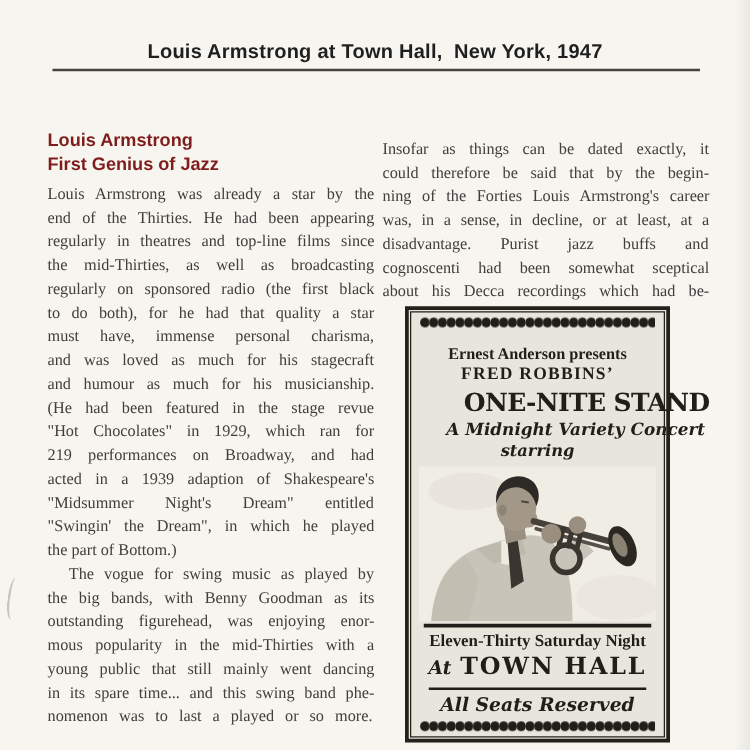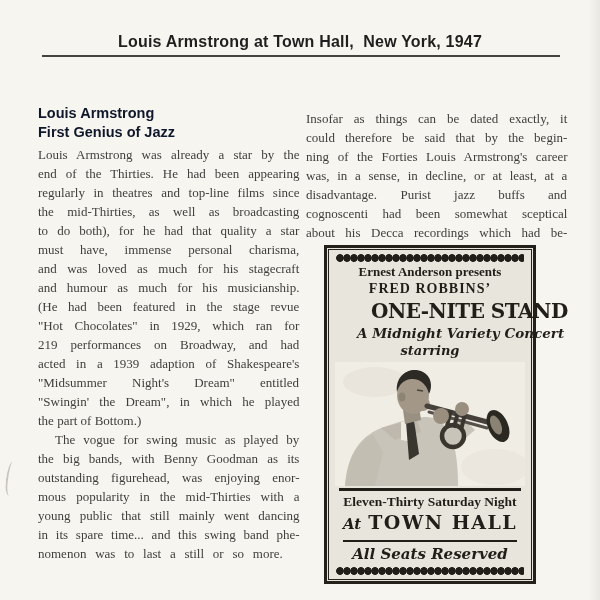--- a/index.html
+++ b/index.html
@@ -6,34 +6,34 @@
   .page{position:relative;width:600px;height:600px;background:#f7f5f0;overflow:hidden;
         font-family:"Liberation Serif",serif;}
   .header-title{position:absolute;top:33px;left:0;right:0;text-align:center;
         font-family:"Liberation Sans",sans-serif;font-weight:bold;font-size:16px;
         letter-spacing:.2px;color:#1f1f1f;white-space:pre;}
   .header-rule{position:absolute;top:55px;left:42px;right:40px;height:2px;background:#45433f;}
   .col{position:absolute;top:104px;}
   .col-left{left:38px;width:258px;}
   .col-right{left:306px;width:258px;}
   .article-heading{font-family:"Liberation Sans",sans-serif;font-weight:bold;
-        font-size:14.5px;line-height:19px;color:#0f172a;margin-bottom:3px;}
+        font-size:14.5px;line-height:19px;color:#7f1d1d;margin-bottom:3px;}
   .bodytext{font-size:13px;line-height:19px;color:#3f3e3c;}
   .col-right .bodytext{margin-top:5px;}
   .jline{white-space:nowrap;height:19px;overflow:visible;}
   .jline.indent{padding-left:17px;}
   
   .poster{margin:3px 0 0 18px;width:206px;background:#e8e5dd;border:3px solid #24201a;
         position:relative;color:#211e19;text-align:center;
         font-family:"Liberation Serif",serif;}
   .poster::before{content:"";position:absolute;inset:1px;border:1px solid #24201a;pointer-events:none;}
   .scallop{height:8px;margin:6px 9px 0;background-image:radial-gradient(circle at 4px 4px,#211e19 3.5px,rgba(33,30,25,0) 4.3px);
         background-size:7px 8px;background-repeat:repeat-x;}
   .scallop.bottom{margin:3px 9px 6px;}
-  .presenter{font-size:13px;font-weight:bold;line-height:17px;margin-top:1px;}
+  .presenter{font-size:13px;font-weight:bold;line-height:17px;margin-top:12px;}
   .headliner{font-size:14px;font-weight:bold;letter-spacing:1px;line-height:18px;}
   .poster-title{font-family:"DejaVu Serif",serif;font-size:20px;font-weight:bold;
         letter-spacing:-0.5px;line-height:26px;white-space:nowrap;padding-left:44px;}
   .poster-subtitle{font-family:"DejaVu Serif",serif;font-size:13.5px;font-weight:bold;
         font-style:italic;line-height:19px;white-space:nowrap;padding-left:30px;}
   .starring{font-family:"DejaVu Serif",serif;font-size:13px;font-weight:bold;
         font-style:italic;line-height:16px;}
   .photo{display:block;margin:3px auto 2px;}
   .prule{height:3px;background:#211e19;margin:2px 12px;}
   .prule.thin{height:2px;margin:3px 16px 2px;}
@@ -61,40 +61,41 @@
   <div class="col col-left">
     <div class="article-heading">
       <div>Louis Armstrong</div>
       <div>First Genius of Jazz</div>
     </div>
     <div class="bodytext">
         <div class="jline" style="word-spacing: 5.938px;">Louis Armstrong was already a star by the</div>
         <div class="jline" style="word-spacing: 5.721px;">end of the Thirties. He had been appearing</div>
         <div class="jline" style="word-spacing: 5.331px;">regularly in theatres and top-line films since</div>
         <div class="jline" style="word-spacing: 10.091px;">the mid-Thirties, as well as broadcasting</div>
+        <div class="jline" style="word-spacing: 5.568px;">regularly on sponsored radio (the first black</div>
         <div class="jline" style="word-spacing: 5.764px;">to do both), for he had that quality a star</div>
         <div class="jline" style="word-spacing: 13.504px;">must have, immense personal charisma,</div>
         <div class="jline" style="word-spacing: 7.158px;">and was loved as much for his stagecraft</div>
         <div class="jline" style="word-spacing: 6.805px;">and humour as much for his musicianship.</div>
         <div class="jline" style="word-spacing: 7.366px;">(He had been featured in the stage revue</div>
         <div class="jline" style="word-spacing: 8.503px;">"Hot Chocolates" in 1929, which ran for</div>
         <div class="jline" style="word-spacing: 9.691px;">219 performances on Broadway, and had</div>
         <div class="jline" style="word-spacing: 7.435px;">acted in a 1939 adaption of Shakespeare's</div>
         <div class="jline" style="word-spacing: 21.917px;">"Midsummer Night's Dream" entitled</div>
         <div class="jline" style="word-spacing: 7.052px;">"Swingin' the Dream", in which he played</div>
         <div class="jline nostretch">the part of Bottom.)</div>
       </div>
     <div class="bodytext">
         <div class="jline indent" style="word-spacing: 4.828px;">The vogue for swing music as played by</div>
         <div class="jline" style="word-spacing: 5.882px;">the big bands, with Benny Goodman as its</div>
         <div class="jline" style="word-spacing: 9.035px;">outstanding figurehead, was enjoying enor-</div>
         <div class="jline" style="word-spacing: 6.745px;">mous popularity in the mid-Thirties with a</div>
         <div class="jline" style="word-spacing: 5.917px;">young public that still mainly went dancing</div>
         <div class="jline" style="word-spacing: 4.482px;">in its spare time... and this swing band phe-</div>
-        <div class="jline" style="word-spacing: 5.553px;">nomenon was to last a still or so more.</div>
+        <div class="jline" style="word-spacing: 5.553px;">nomenon was to last a played or so more.</div>
       </div>
   </div>
 
   <div class="col col-right">
     <div class="bodytext">
         <div class="jline" style="word-spacing: 7.634px;">Insofar as things can be dated exactly, it</div>
         <div class="jline" style="word-spacing: 6.855px;">could therefore be said that by the begin-</div>
         <div class="jline" style="word-spacing: 5.297px;">ning of the Forties Louis Armstrong's career</div>
         <div class="jline" style="word-spacing: 4.478px;">was, in a sense, in decline, or at least, at a</div>
         <div class="jline" style="word-spacing: 20.047px;">disadvantage. Purist jazz buffs and</div>

